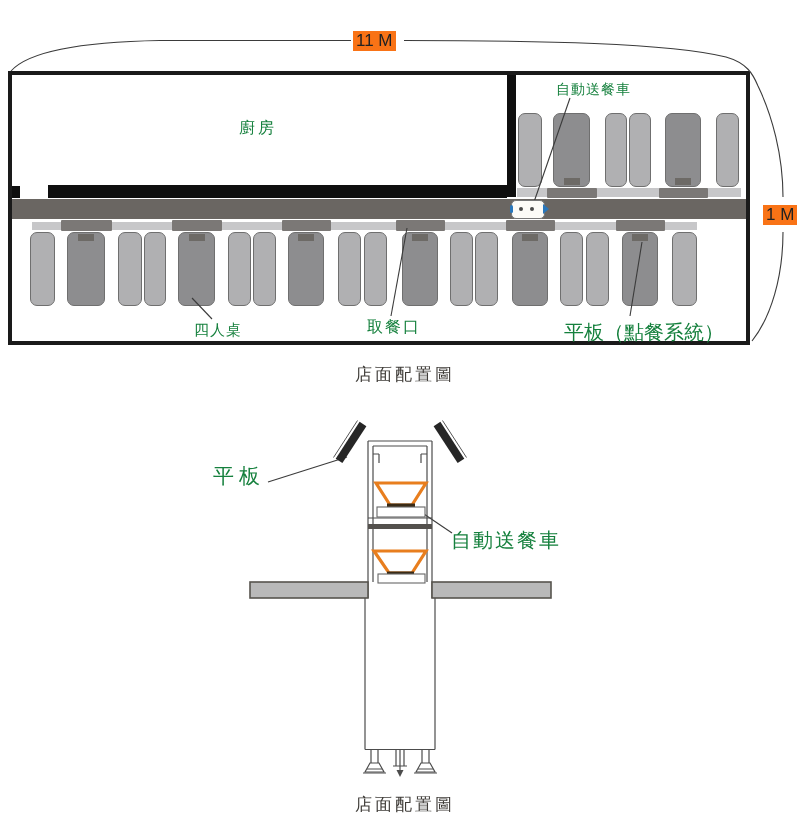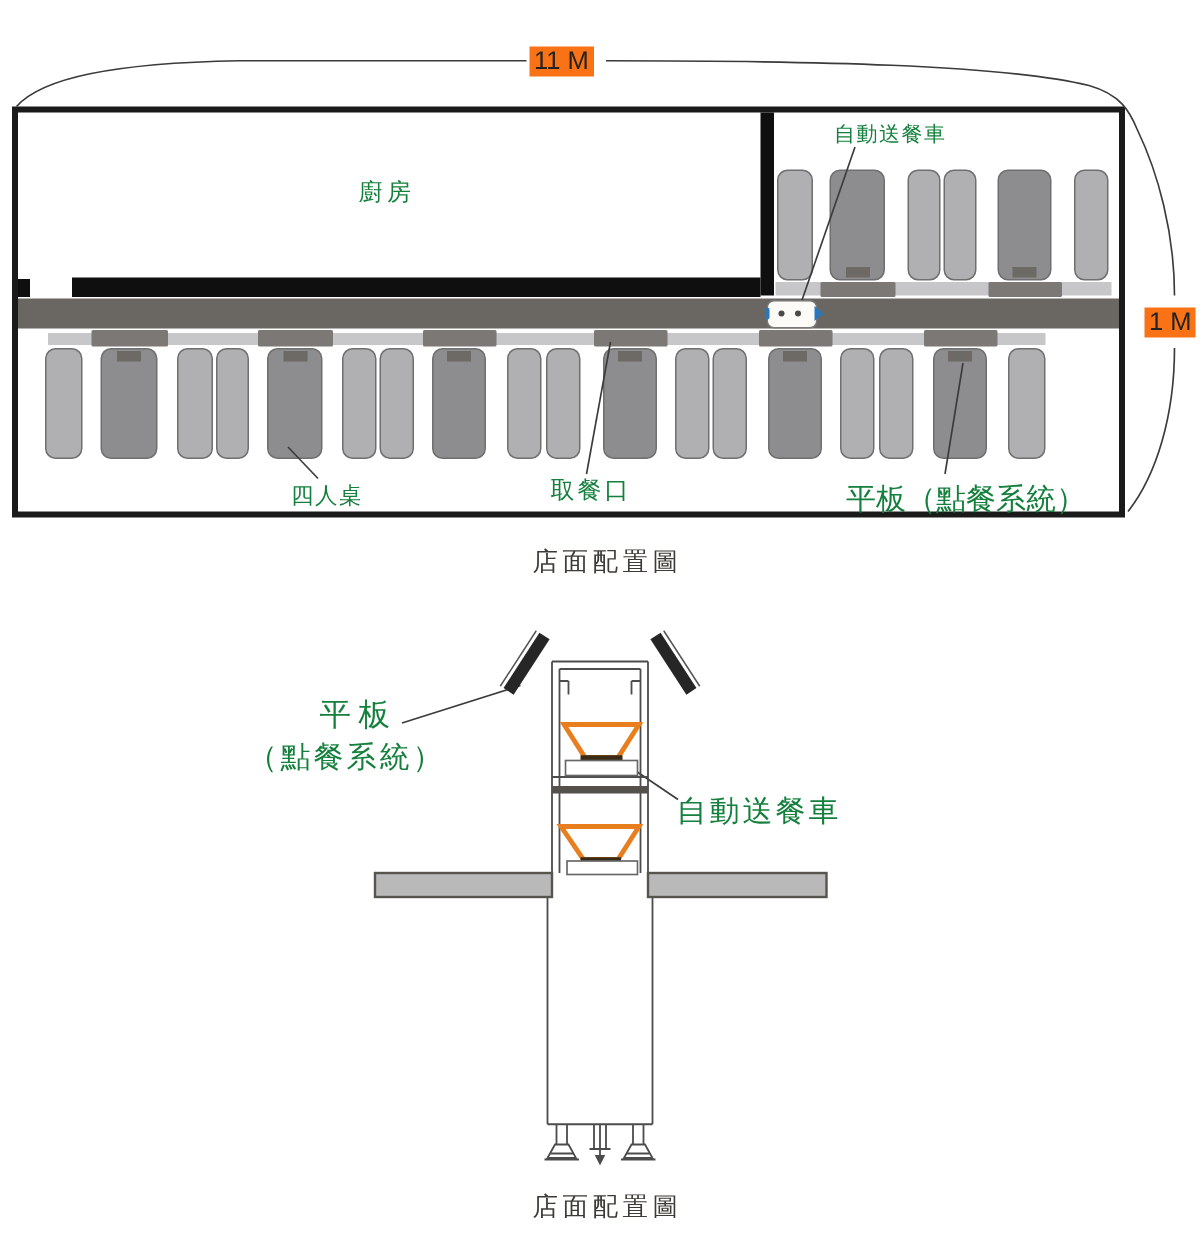--- a/index.html
+++ b/index.html
@@ -190,17 +190,16 @@
   <div class="abs dim" id="dim-w">11 M</div>
   <div class="abs dim" id="dim-h">1 M</div>
   <div class="abs lbl" id="kitchen-label">廚房</div>
   <div class="abs lbl" id="robot-label-plan">自動送餐車</div>
   <div class="abs lbl" id="table4-label">四人桌</div>
   <div class="abs lbl" id="pickup-label">取餐口</div>
   <div class="abs lbl" id="tablet-label-plan">平板（點餐系統）</div>
   <div class="abs caption" id="plan-caption">店面配置圖</div>
 
   <div class="abs lbl" id="cs-tablet-label-1">平板</div>
-  <div class="abs lbl" id="cs-tablet-label-2">（點餐系統）</div>
   <div class="abs lbl" id="cs-robot-label">自動送餐車</div>
   <div class="abs caption" id="cs-caption">店面配置圖</div>
 
 </div>
 
 </body></html>

